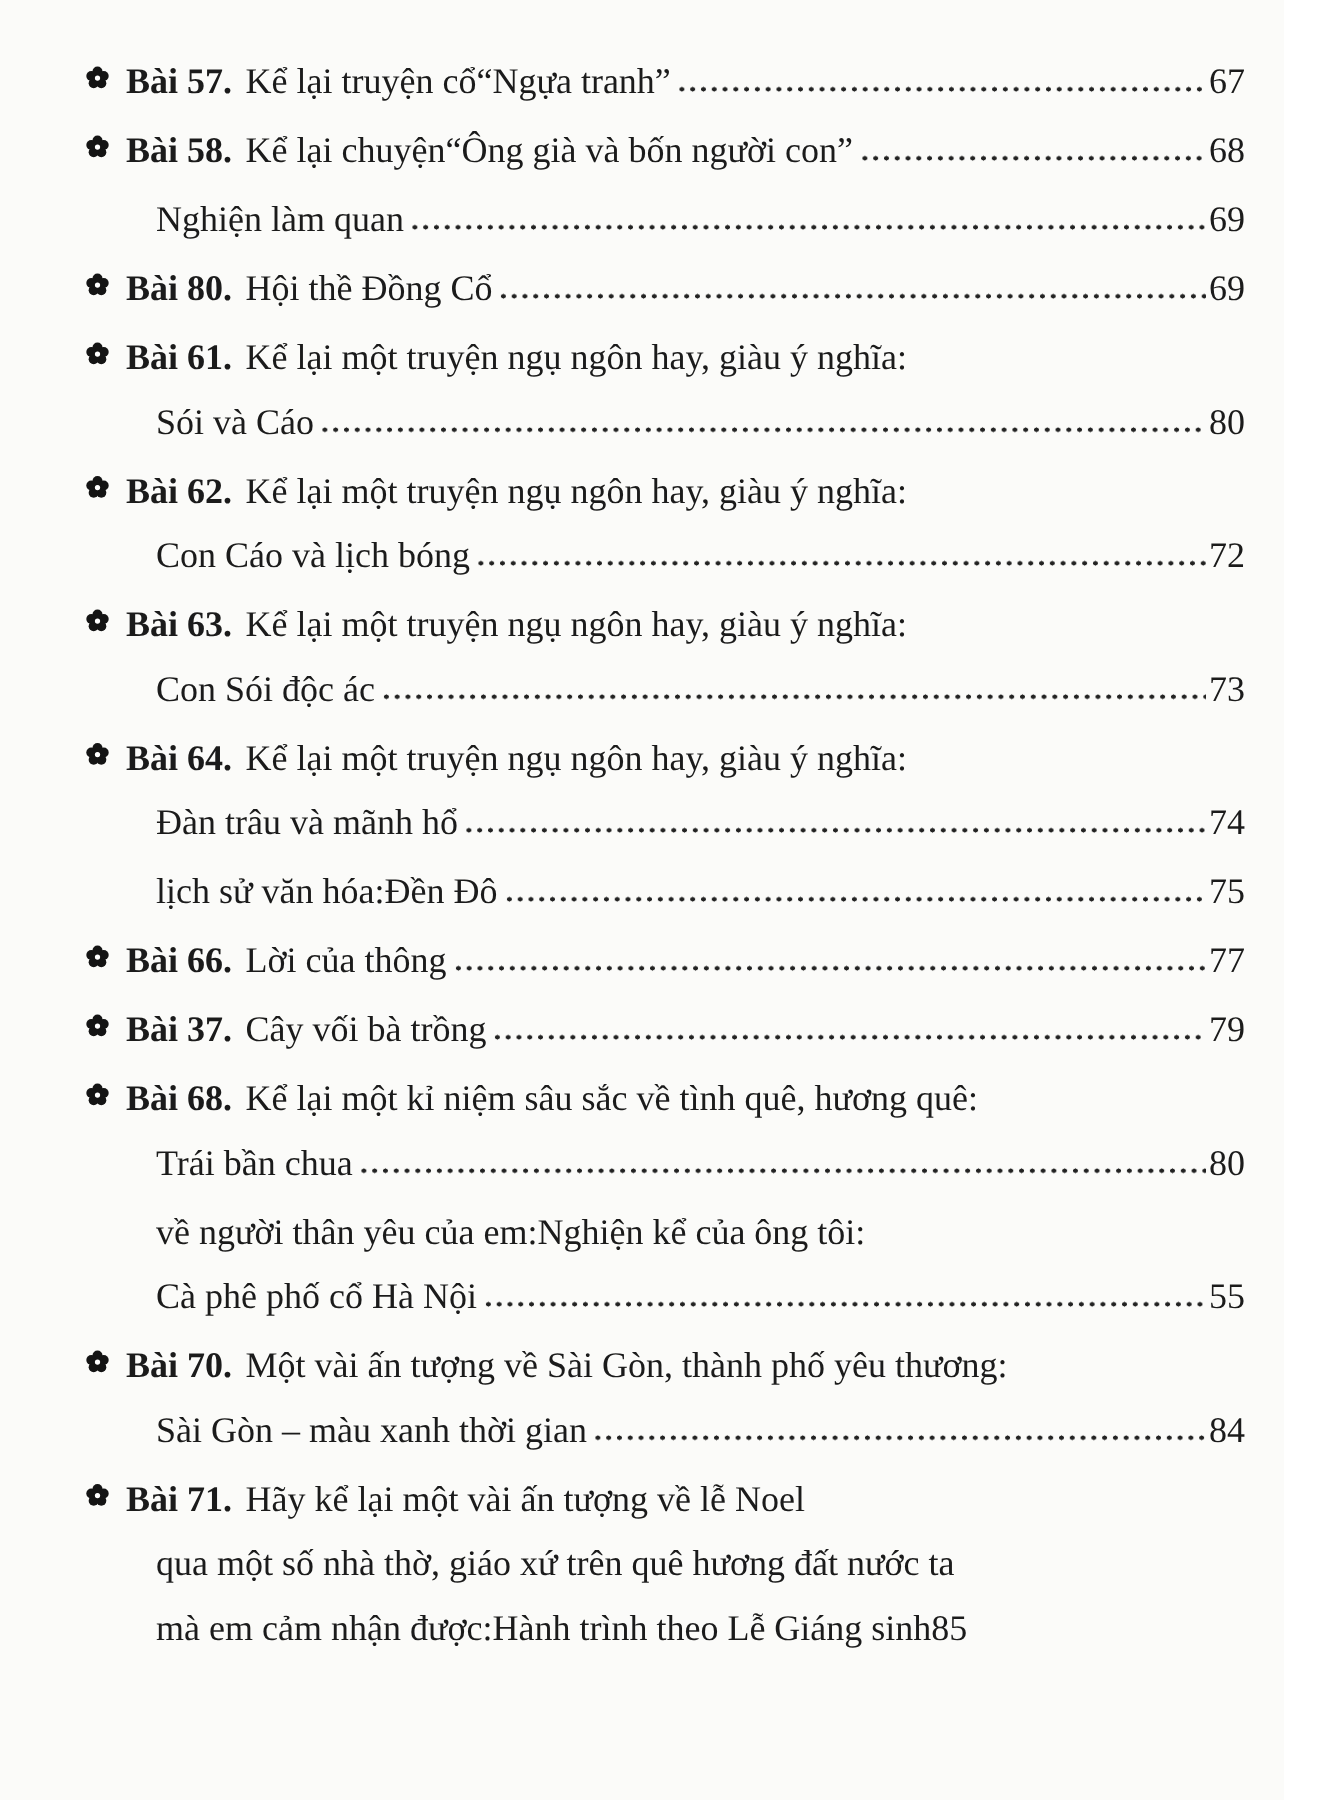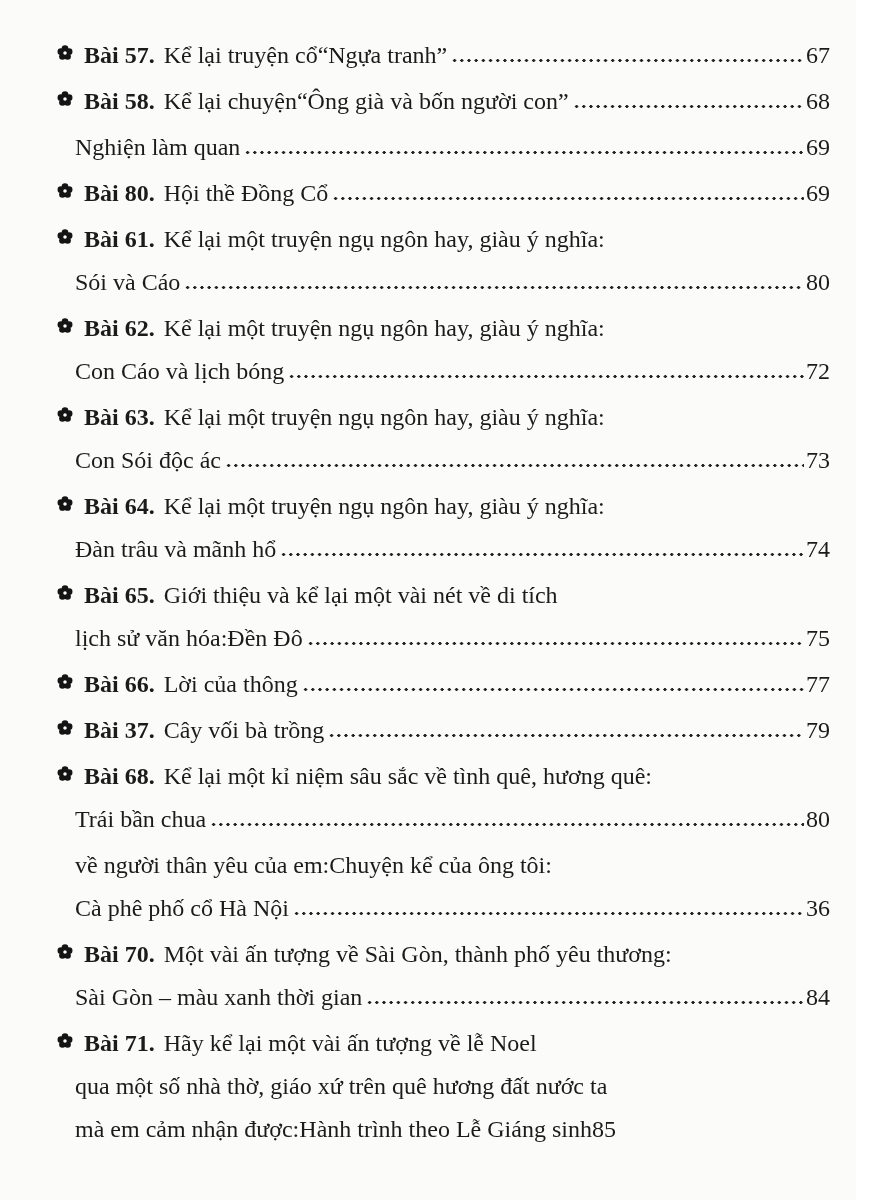--- a/index.html
+++ b/index.html
@@ -18,21 +18,21 @@
   }
   .entry { margin-bottom: 3px; }
   .line {
     display: flex;
     align-items: baseline;
     font-size: 24px;
     line-height: 43px;
     white-space: nowrap;
   }
   .line.first { padding-left: 55px; }
-  .line.cont  { padding-left: 75px; }
+  .line.cont  { padding-left: 104px; }
   .bullet {
     flex: none;
     width: 29px;
   }
   .bullet svg { display: inline-block; }
   .label {
     flex: none;
     font-weight: 700;
     margin-right: 9px;
   }
@@ -185,32 +185,20 @@
           <span class="label">Bài 64.</span>
           <span class="seg-r">Kể lại một truyện ngụ ngôn hay, giàu ý nghĩa:</span>
         </div>
         <div class="line cont">
           <span class="seg-i">Đàn trâu và mãnh hổ</span>
           <span class="dots"></span>
           <span class="page-num">74</span>
         </div>
       </div>
       <div class="entry">
-        <div class="line first">
-          <span class="bullet"><svg viewBox="0 0 24 24" width="20" height="20">
-              <circle cx="12.00" cy="6.80" r="4" fill="#141414"></circle>
-              <circle cx="16.95" cy="10.39" r="4" fill="#141414"></circle>
-              <circle cx="15.06" cy="16.21" r="4" fill="#141414"></circle>
-              <circle cx="8.94" cy="16.21" r="4" fill="#141414"></circle>
-              <circle cx="7.05" cy="10.39" r="4" fill="#141414"></circle>
-              <circle cx="12" cy="12" r="2.1" fill="#ffffff"></circle>
-            </svg></span>
-          <span class="label">Bài 65.</span>
-          <span class="seg-r">Giới thiệu và kể lại một vài nét về di tích</span>
-        </div>
         <div class="line cont">
           <span class="seg-r">lịch sử văn hóa: </span>
           <span class="seg-i">Đền Đô </span>
           <span class="dots"></span>
           <span class="page-num">75</span>
         </div>
       </div>
       <div class="entry">
         <div class="line first">
           <span class="bullet"><svg viewBox="0 0 24 24" width="20" height="20">
@@ -258,26 +246,26 @@
         </div>
         <div class="line cont">
           <span class="seg-i">Trái bần chua </span>
           <span class="dots"></span>
           <span class="page-num">80</span>
         </div>
       </div>
       <div class="entry">
         <div class="line cont">
           <span class="seg-r">về người thân yêu của em: </span>
-          <span class="seg-i">Chuyện kể của ông tôi:</span>
+          <span class="seg-i">Nghiện kể của ông tôi:</span>
         </div>
         <div class="line cont">
           <span class="seg-i">Cà phê phố cổ Hà Nội </span>
           <span class="dots"></span>
-          <span class="page-num">36</span>
+          <span class="page-num">55</span>
         </div>
       </div>
       <div class="entry">
         <div class="line first">
           <span class="bullet"><svg viewBox="0 0 24 24" width="20" height="20">
               <circle cx="12.00" cy="6.80" r="4" fill="#141414"></circle>
               <circle cx="16.95" cy="10.39" r="4" fill="#141414"></circle>
               <circle cx="15.06" cy="16.21" r="4" fill="#141414"></circle>
               <circle cx="8.94" cy="16.21" r="4" fill="#141414"></circle>
               <circle cx="7.05" cy="10.39" r="4" fill="#141414"></circle>

